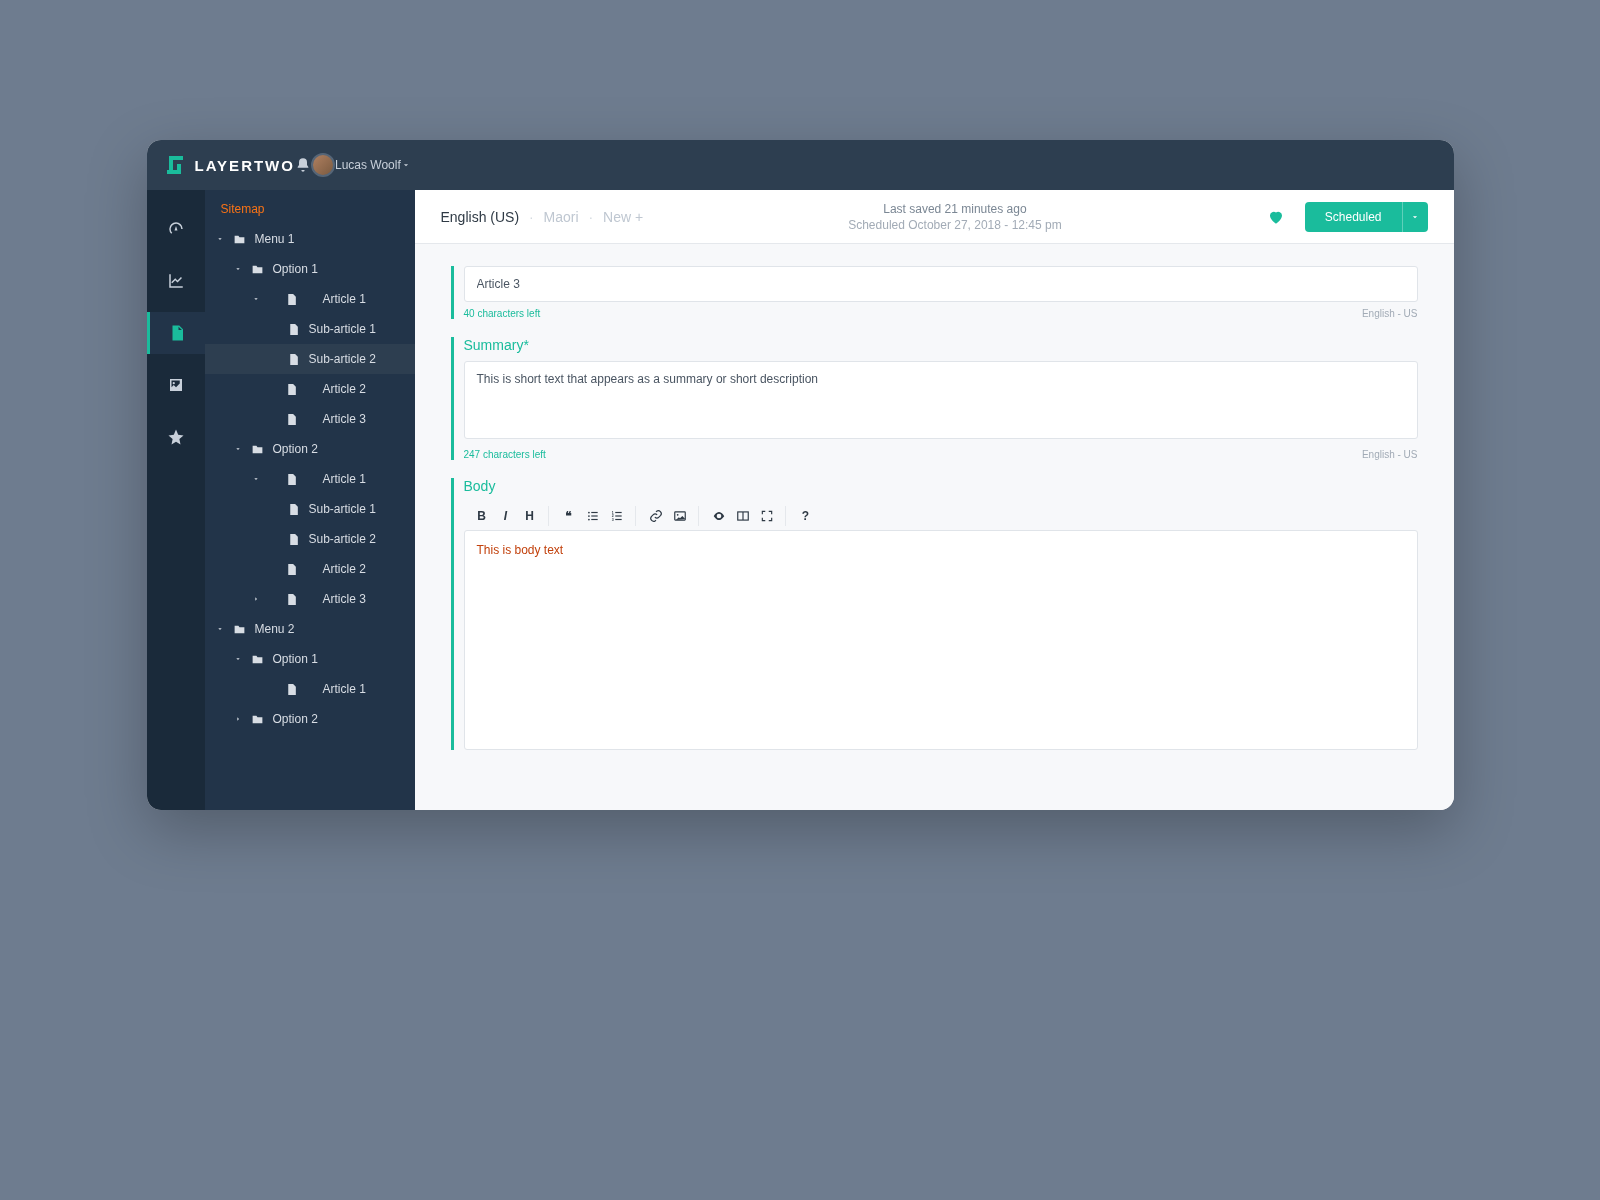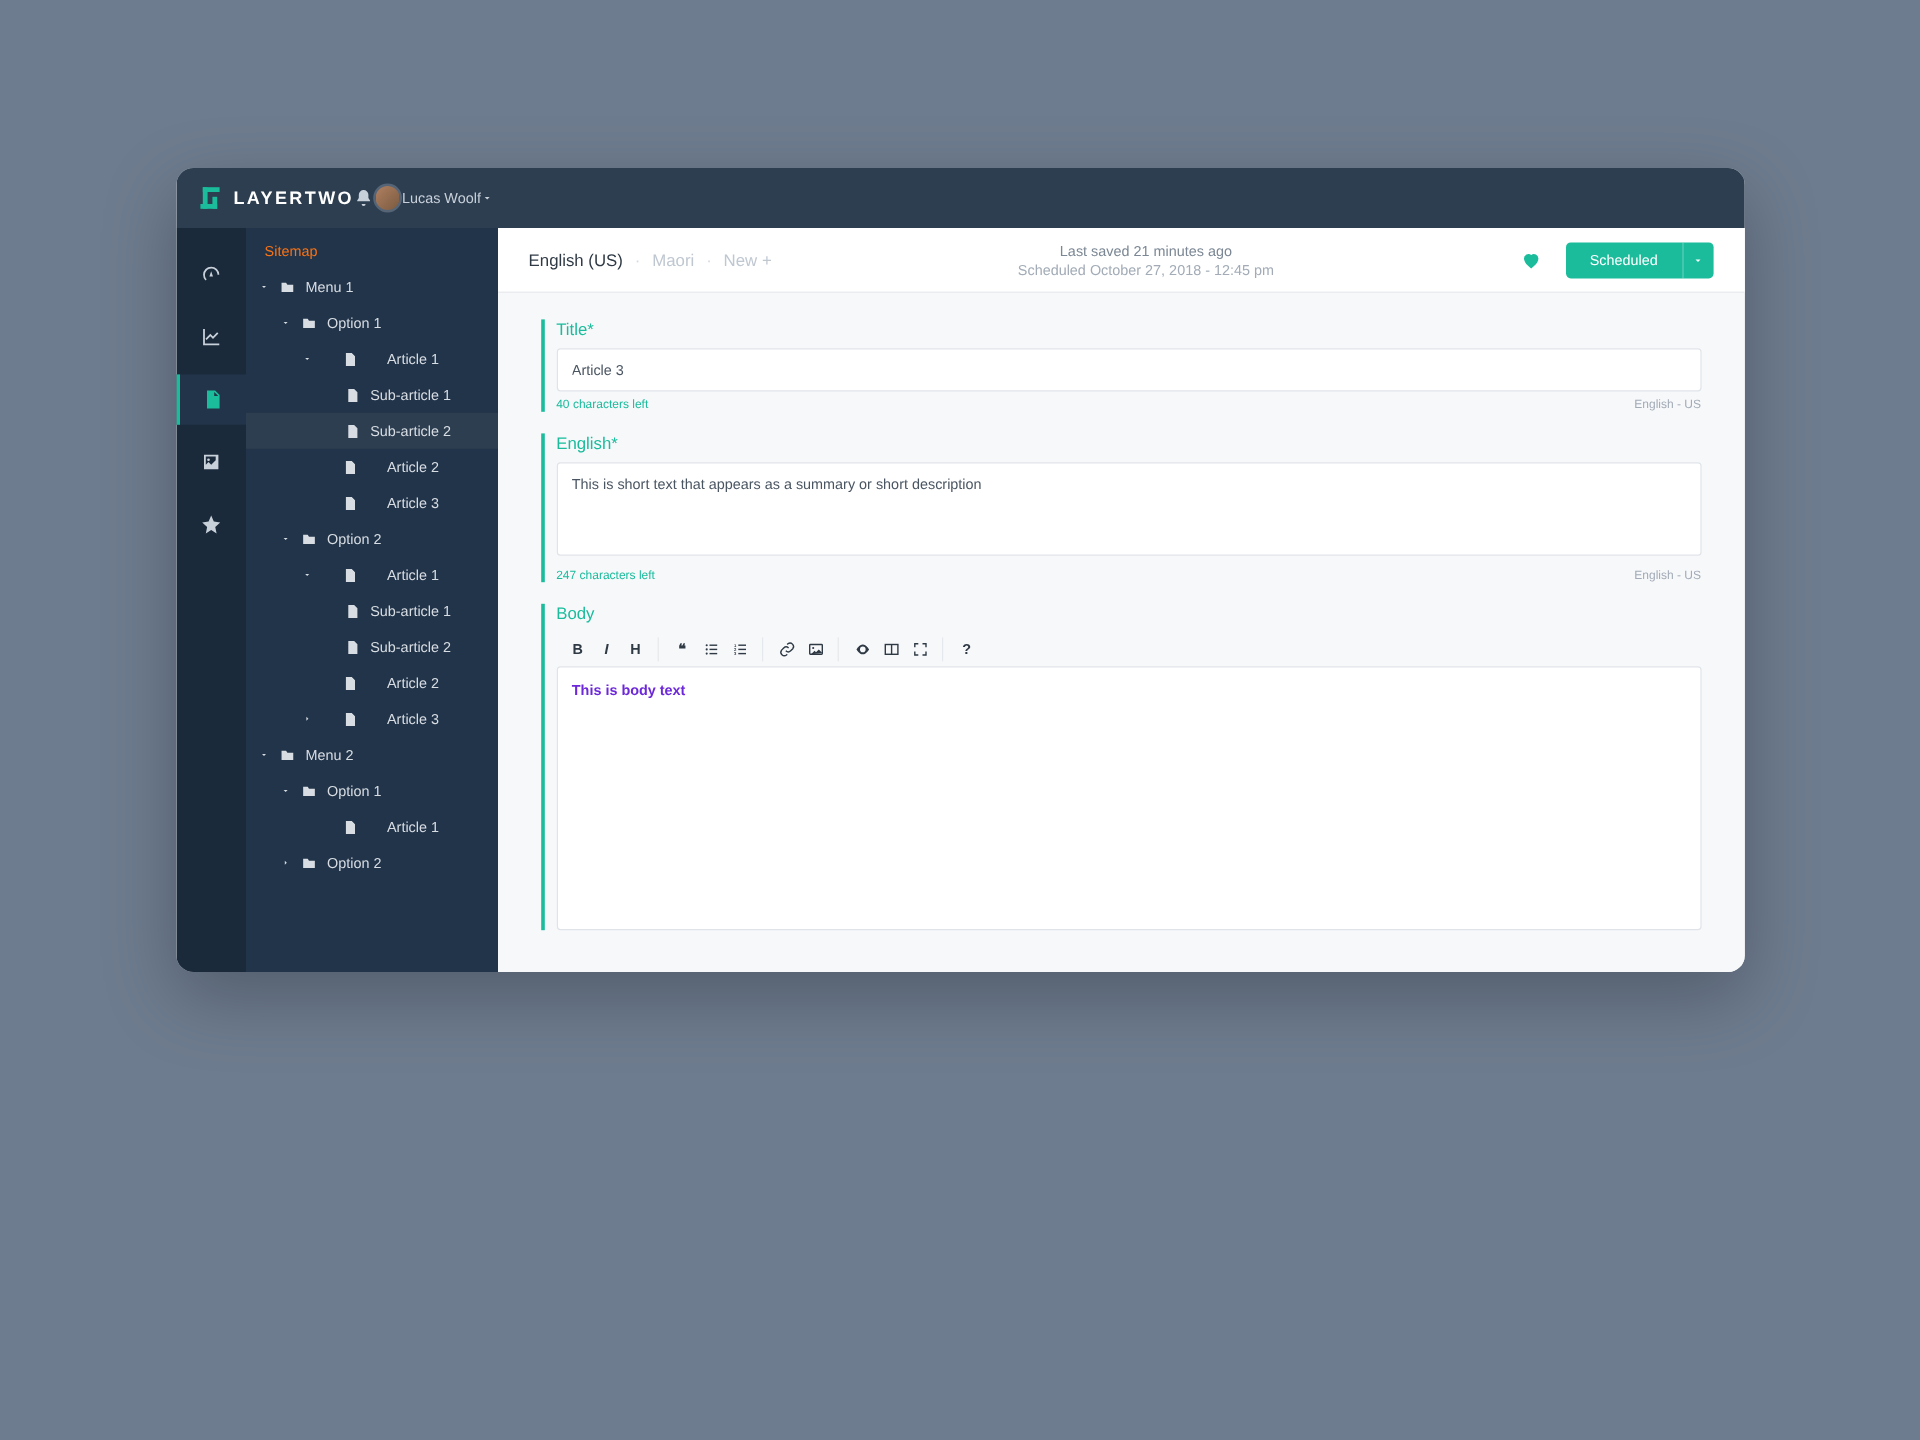--- a/index.html
+++ b/index.html
@@ -228,24 +228,23 @@
   font-size: 12px; font-weight: bold; color: #2f3a45;
   cursor: pointer; border-radius: 3px;
 }
 .editor-body {
   width: 100%;
   min-height: 220px;
   border: 1px solid #e0e4e9;
   border-radius: 3px;
   background: #fff;
   font-size: 12px;
-  color: #6d28d9;
+  color: #c2410c;
   padding: 12px;
   outline: none;
-  font-weight: bold;
 }
 </style>
 </head>
 <body>
 
 <div class="app-window">
 
   <div class="header">
     <div class="logo">
       <span class="logo-mark">
@@ -520,30 +519,29 @@
             <svg viewBox="0 0 24 24" width="10" height="10" fill="currentColor">
                 <path d="M7 10l5 5 5-5z"></path>
               </svg>
           </span>
         </div>
       </div>
 
       <div class="content">
 
         <div class="field">
-          <div class="field-label">Title*</div>
           <input class="field-input" type="text" value="Article 3" style="">
           <div class="field-meta">
             <span>40 characters left</span>
             <span class="right">English - US</span>
           </div>
         </div>
 
         <div class="field">
-          <div class="field-label">English*</div>
+          <div class="field-label">Summary*</div>
           <textarea class="field-input" rows="4" style="">This is short text that appears as a summary or short description</textarea>
           <div class="field-meta">
             <span>247 characters left</span>
             <span class="right">English - US</span>
           </div>
         </div>
 
         <div class="field">
           <div class="field-label">Body</div>
           <div class="editor-toolbar">

